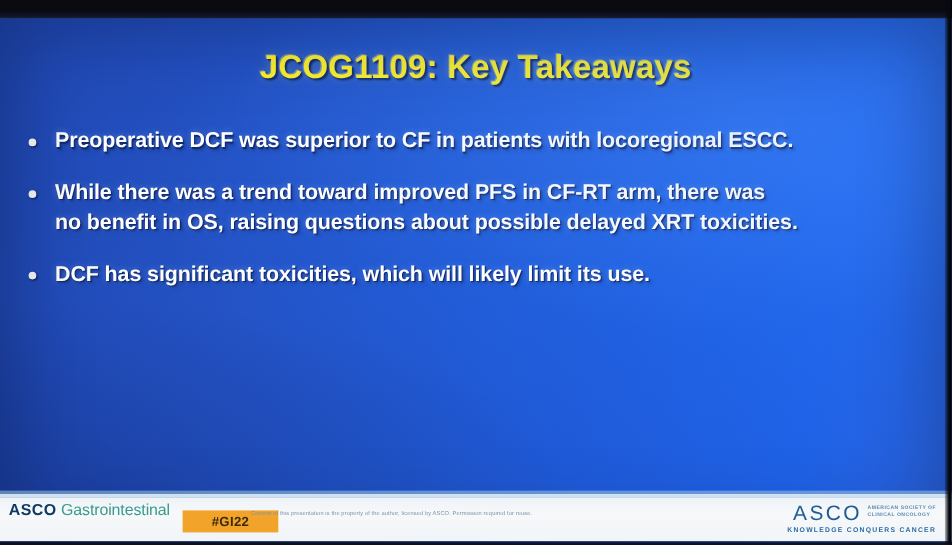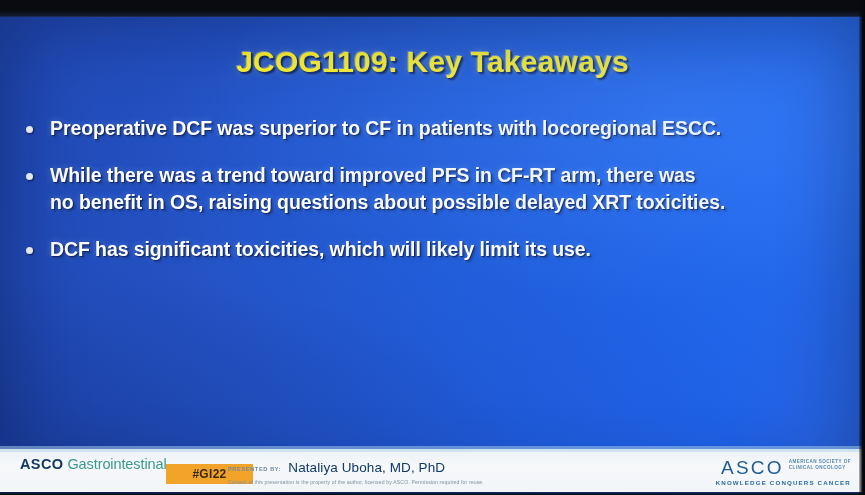--- a/index.html
+++ b/index.html
@@ -150,21 +150,20 @@
     opacity: 0.55;
   }
 
   
   .gi-logo {
     position: absolute;
     left: 8px;
     top: 5px;
     line-height: 15px;
     white-space: nowrap;
-    margin-left: 12px;
   }
   .gi-line { display: block; font-size: 14.5px; letter-spacing: -0.1px; }
   .gi-asco {
     font-weight: bold;
     color: #123a63;
     letter-spacing: 0.4px;
   }
   .gi-rest { color: #3a9a8e; }
   .gi-line2 { color: #3a9a8e; }
 
@@ -295,24 +294,20 @@
 
   <div class="footer">
 
     <div class="gi-logo">
       <span class="gi-line"><span class="gi-asco">ASCO</span><span class="gi-rest"> Gastrointestinal</span></span>
     </div>
 
     <div class="hash-badge">#GI22</div>
 
     <div class="presenter">
-      <div class="presented-row">
-        <span class="presented-by">PRESENTED BY:</span>
-        <span class="presenter-name">Nataliya Uboha, MD, PhD</span>
-      </div>
       <div class="copyright">Content of this presentation is the property of the author, licensed by ASCO. Permission required for reuse.</div>
     </div>
 
     <div class="asco-corp">
       <div class="corp-top">
         <span class="corp-asco">ASCO</span>
         <span class="corp-sub">
           <span>AMERICAN SOCIETY OF</span><br>
           <span>CLINICAL ONCOLOGY</span>
         </span>

